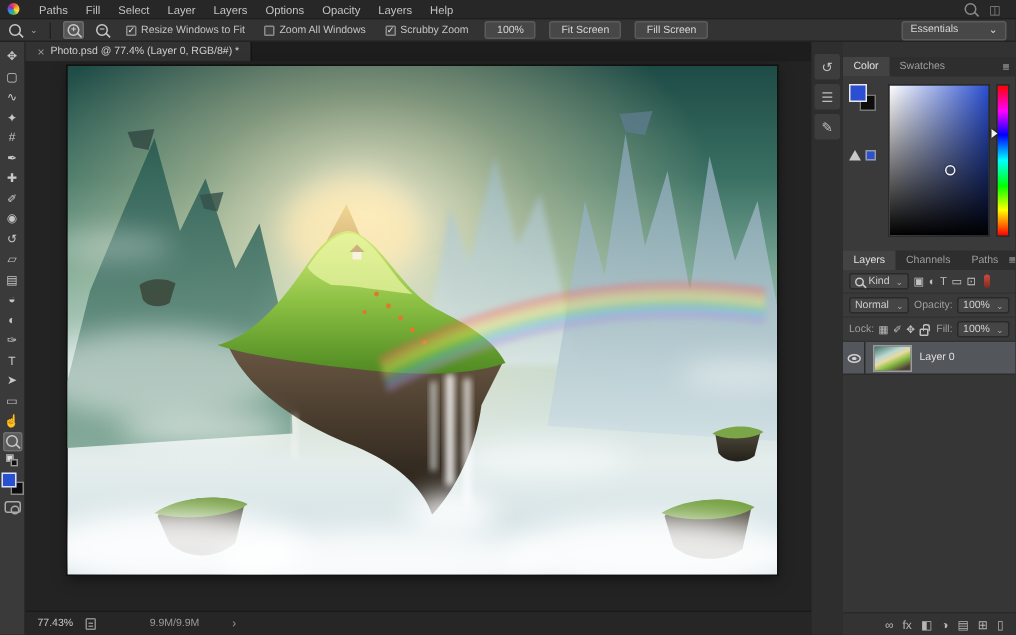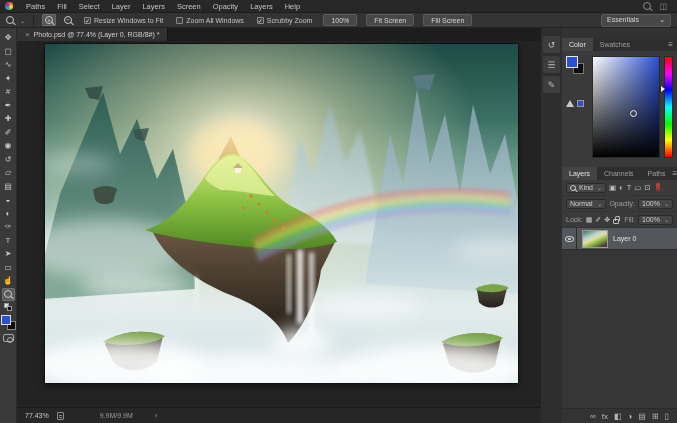--- a/index.html
+++ b/index.html
@@ -142,21 +142,21 @@
     <span class="menu-item">Paths</span>
 
     <span class="menu-item">Fill</span>
 
     <span class="menu-item">Select</span>
 
     <span class="menu-item">Layer</span>
 
     <span class="menu-item">Layers</span>
 
-    <span class="menu-item">Screen</span>
+    <span class="menu-item">Options</span>
 
     <span class="menu-item">Opacity</span>
 
     <span class="menu-item">Layers</span>
 
     <span class="menu-item">Help</span>
 
   <span class="mb-right">
     <span class="magicon dim"></span>
     <span class="mb-ic">◫</span>

